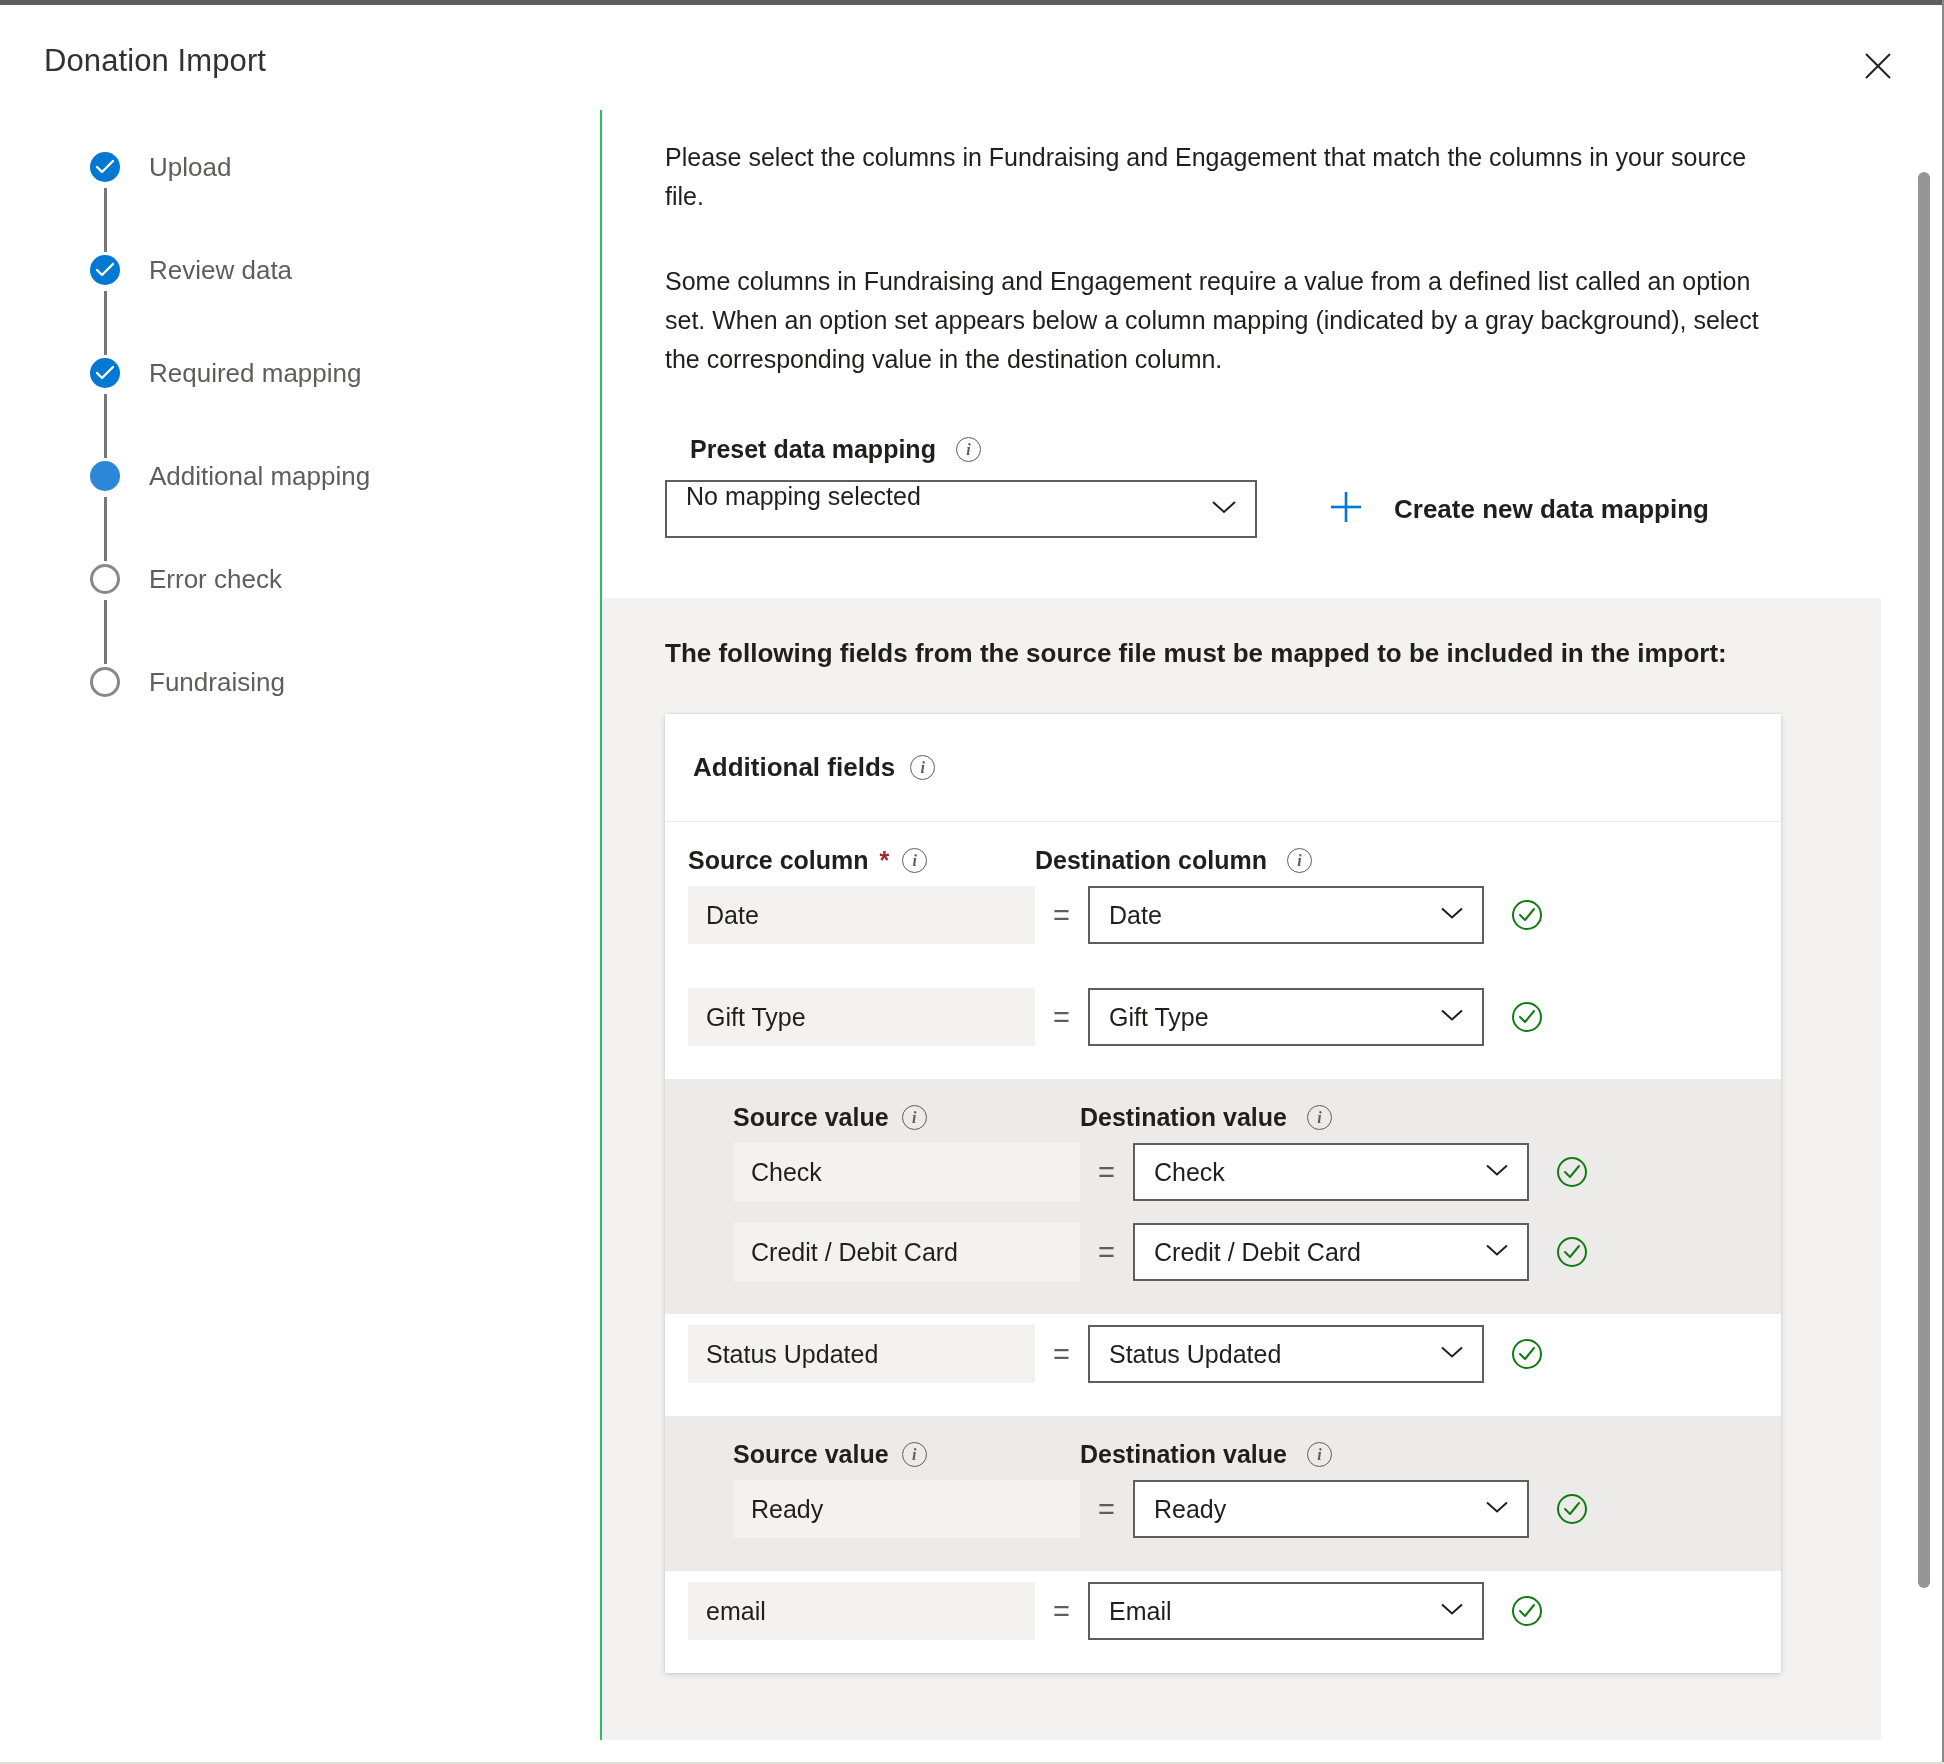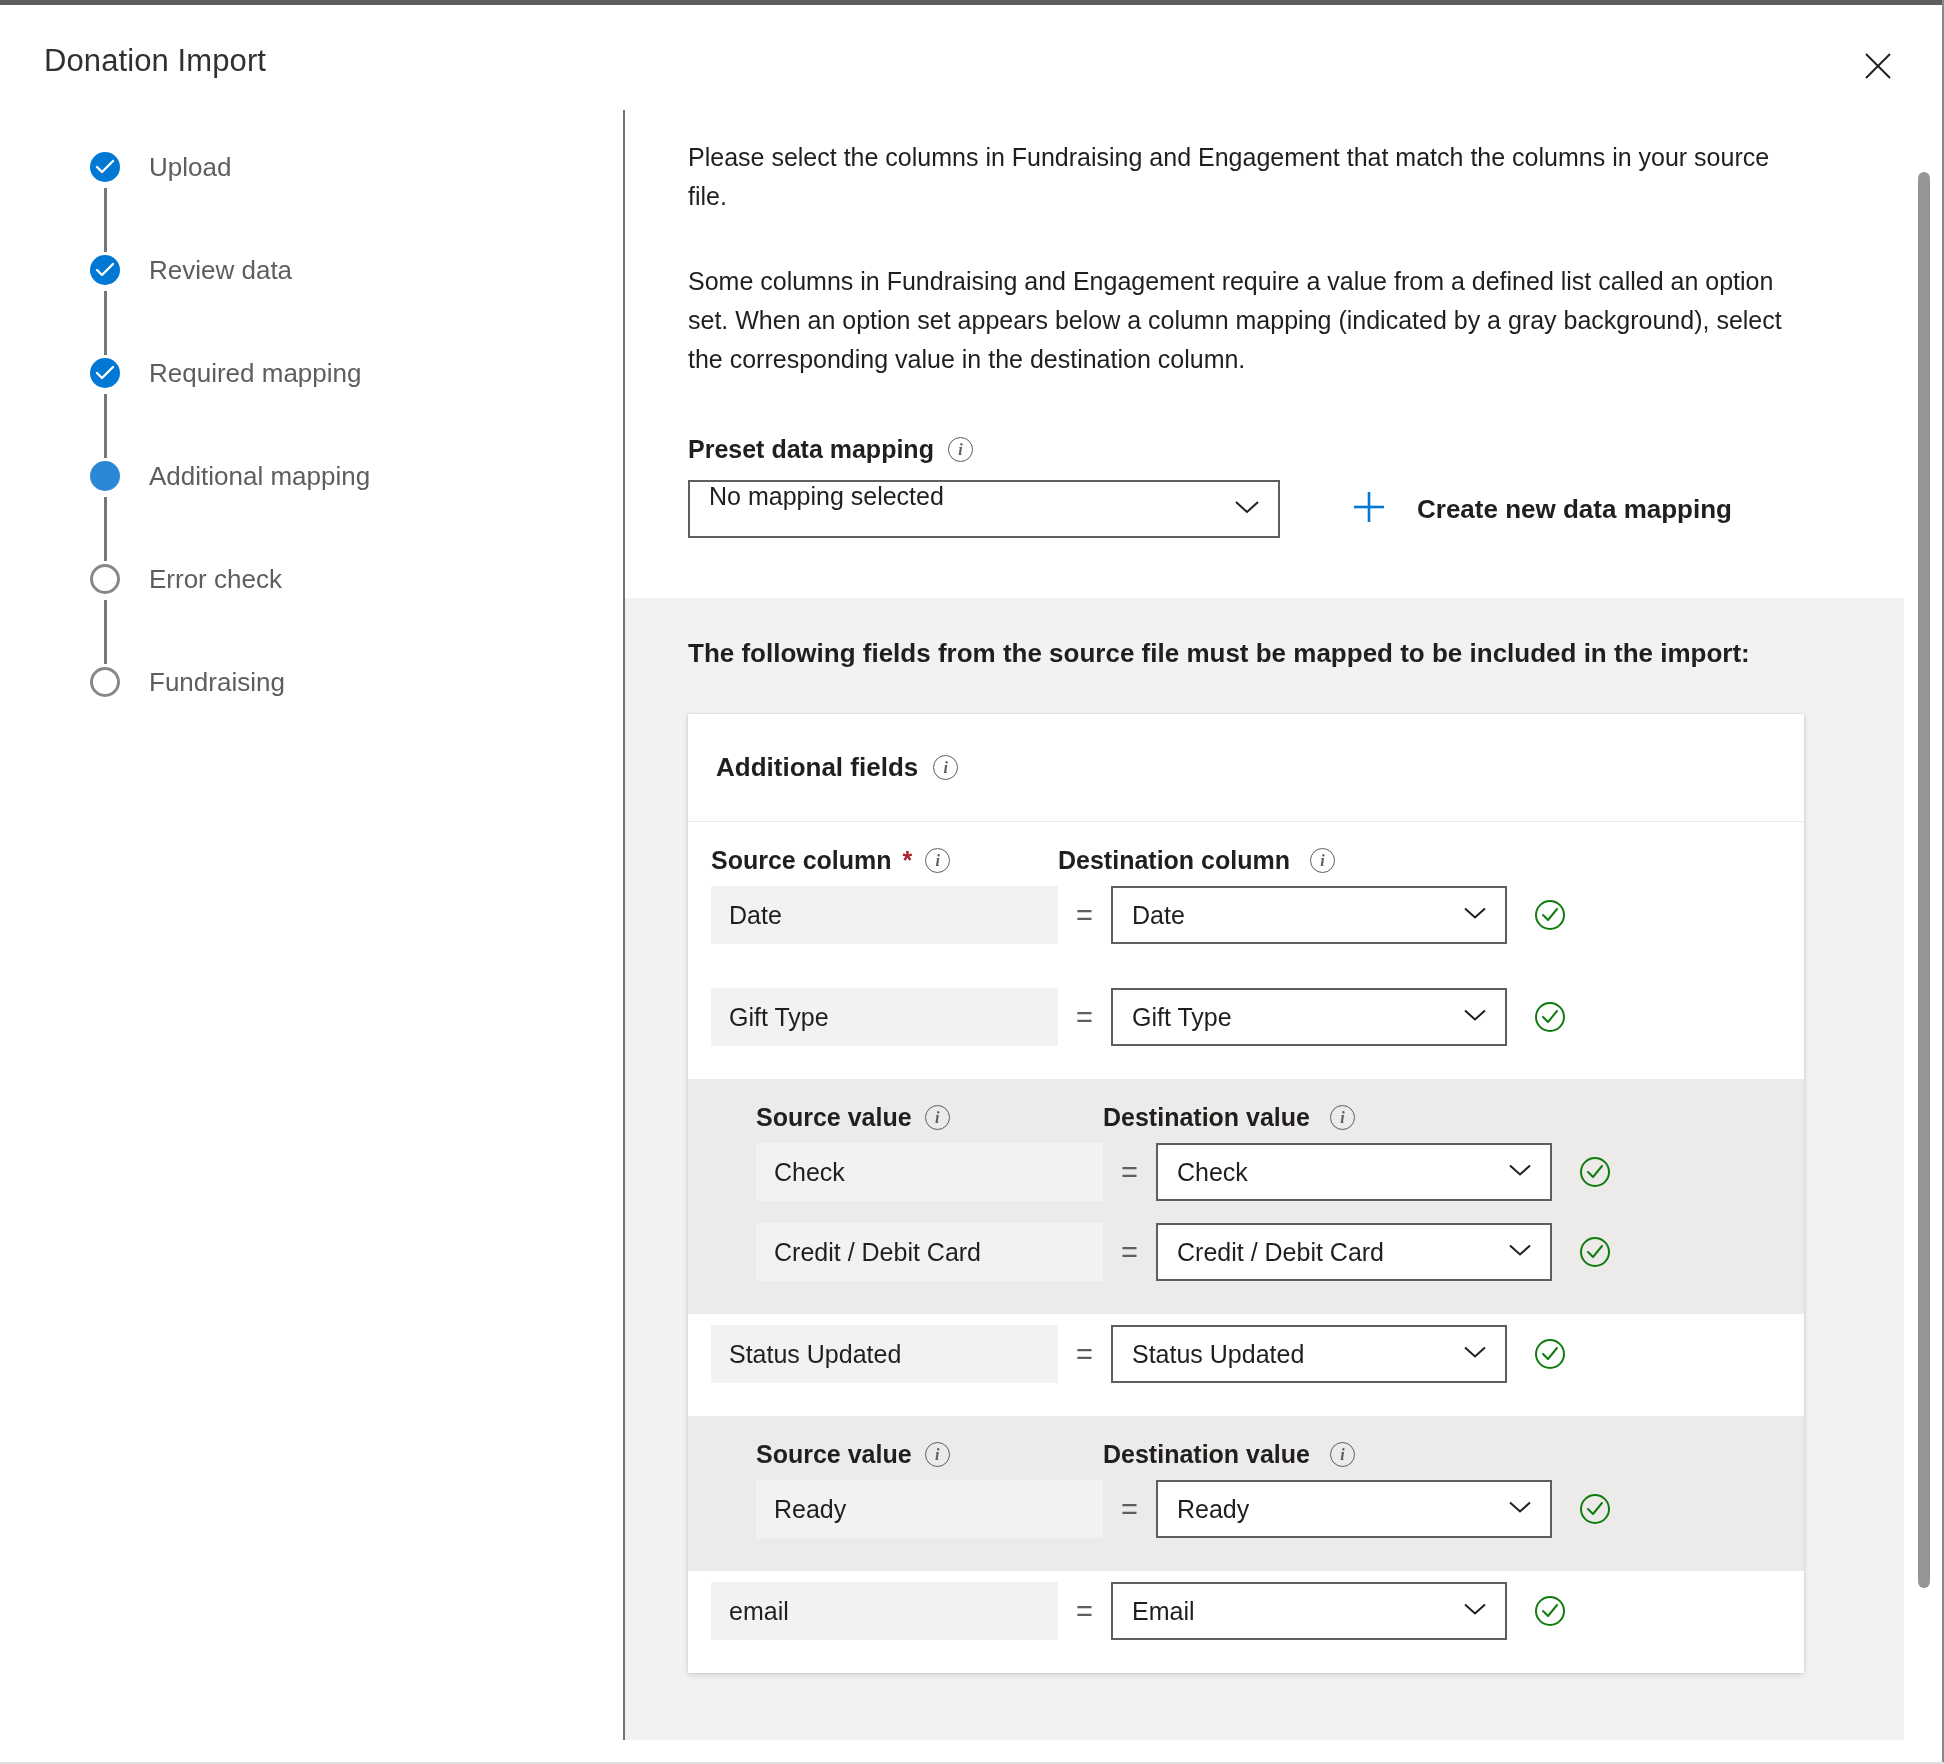--- a/index.html
+++ b/index.html
@@ -108,25 +108,25 @@
     margin-left: 27px;
     font-size: 26px;
     color: #605e5c;
     line-height: 34px;
     white-space: nowrap;
   }
 
   
   .main-panel {
     position: absolute;
-    left: 623px;
+    left: 600px;
     top: 110px;
     width: 1281px;
     height: 1630px;
-    border-left: 2px solid #737373;
+    border-left: 2px solid #22c55e;
     box-sizing: border-box;
     overflow: hidden;
   }
   .intro {
     padding: 28px 60px 0 63px;
   }
   .intro p {
     margin: 0 0 0 0;
     font-size: 25px;
     line-height: 39px;
@@ -136,25 +136,26 @@
   .intro p.second { margin-top: 46px; }
 
   
   .preset-block {
     padding: 0 63px;
     margin-top: 56px;
   }
   .field-label {
     display: flex;
     align-items: center;
-    gap: 14px;
+    gap: 20px;
     font-size: 25px;
     font-weight: 600;
     color: #201f1e;
     margin-bottom: 16px;
+    margin-left: 25px;
   }
   .info-icon {
     display: inline-flex;
     align-items: center;
     justify-content: center;
     width: 25px;
     height: 25px;
     border-radius: 50%;
     border: 1.6px solid #605e5c;
     font-size: 16px;

